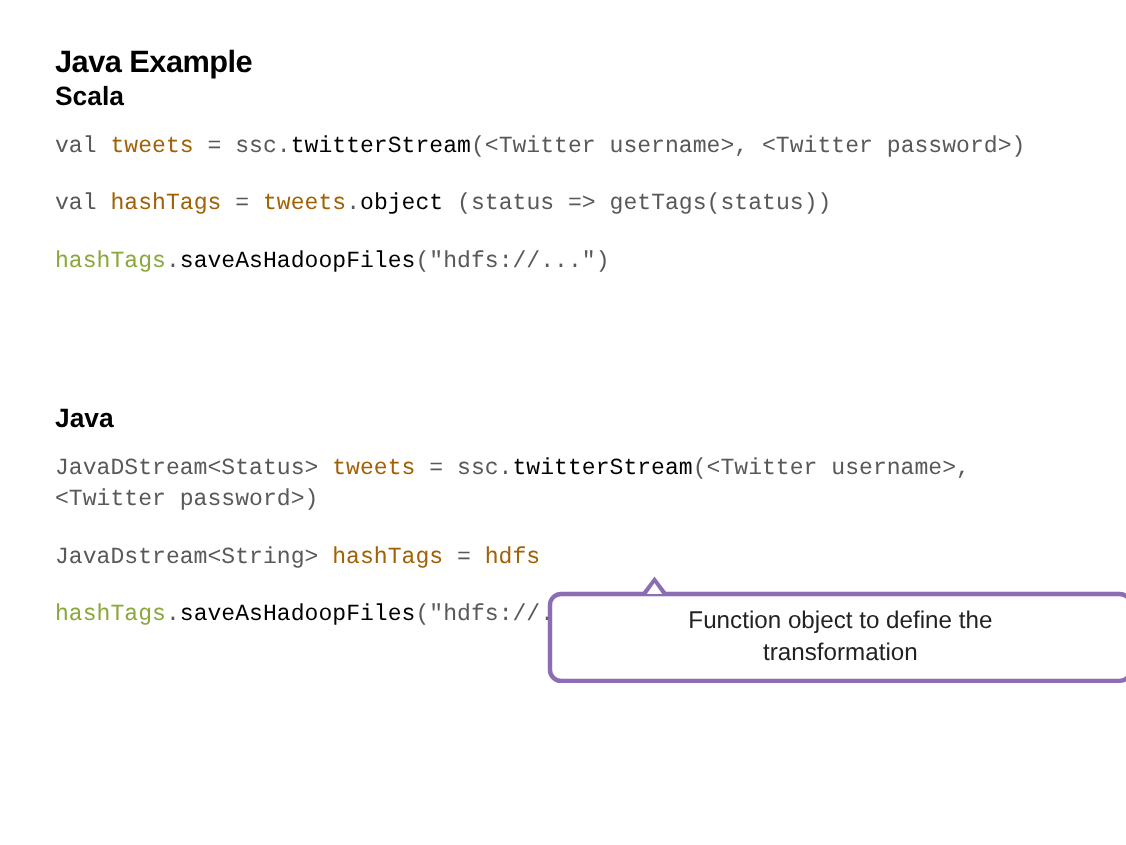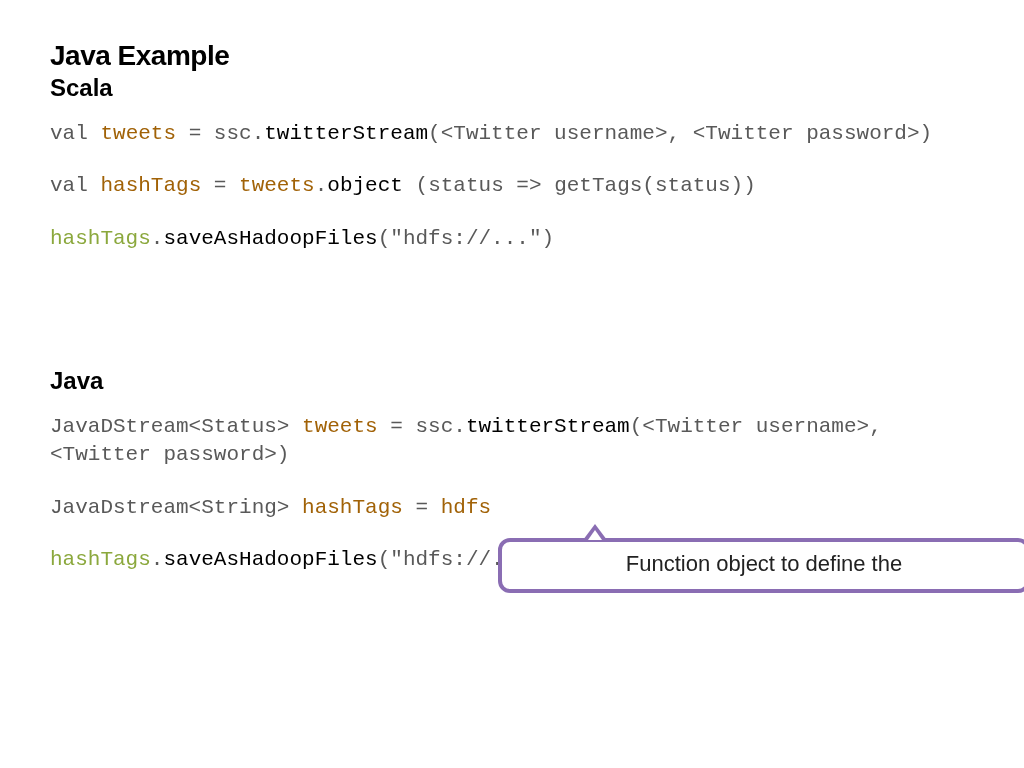--- a/index.html
+++ b/index.html
@@ -95,14 +95,15 @@
 <div class="code"><span class="t-gray">JavaDStream&lt;Status&gt; </span><span class="t-red">tweets</span><span class="t-gray"> = ssc.</span><span class="t-blue">twitterStream</span><span class="t-gray">(&lt;Twitter username&gt;, &lt;Twitter password&gt;)</span></div>
 
 <div class="code"><span class="t-gray">JavaDstream&lt;String&gt; </span><span class="t-red">hashTags</span><span class="t-gray"> = </span><span class="t-red">hdfs</span></div>
 
 <div class="code"><span class="t-green">hashTags</span><span class="t-gray">.</span><span class="t-blue">saveAsHadoopFiles</span><span class="t-gray">("hdfs://...")</span></div>
 
 <div class="callout-wrap">
   <div class="callout-pointer"></div>
   <div class="callout-box">
     <div>Function object to define the</div>
+    <div>transformation</div>
   </div>
 </div>
 
 </body></html>

